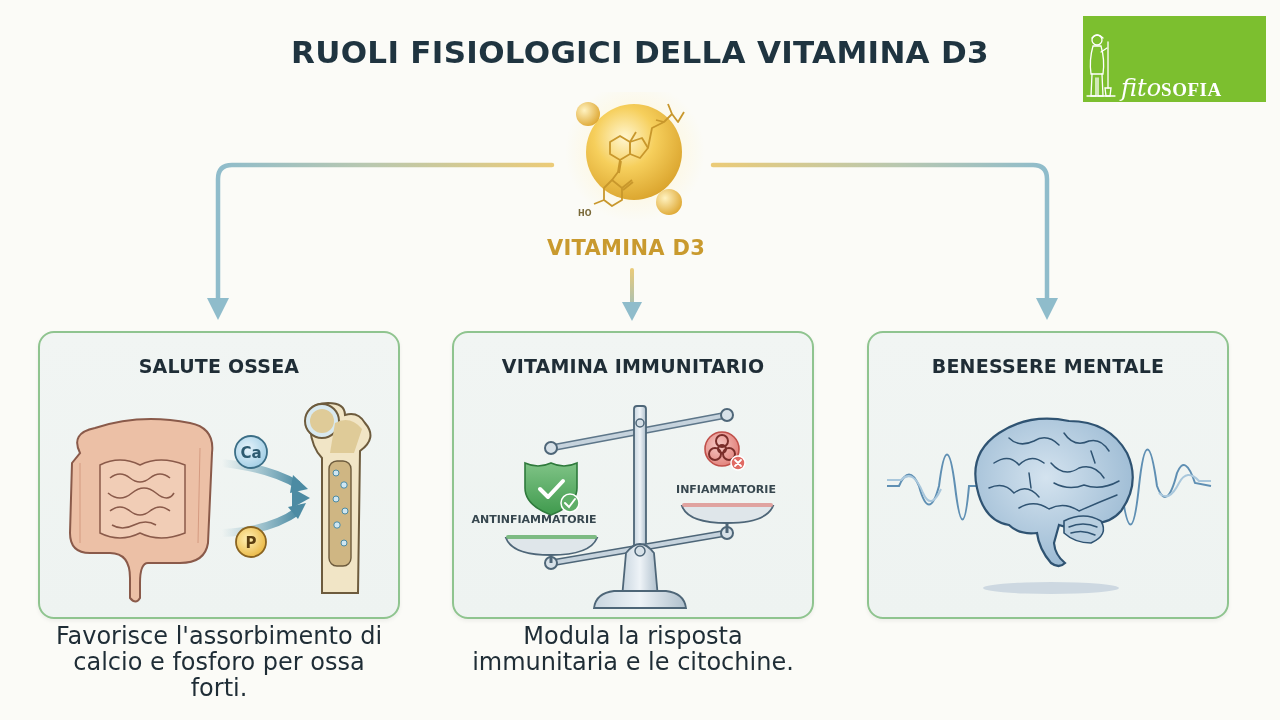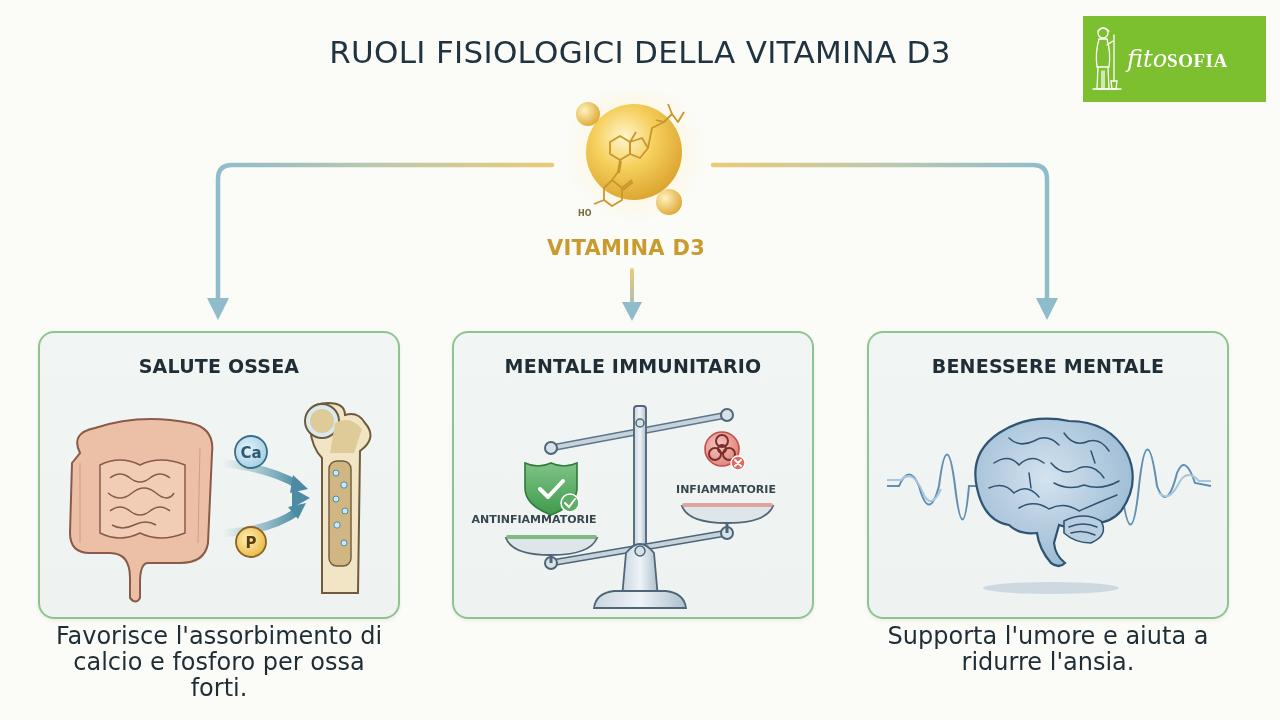--- a/index.html
+++ b/index.html
@@ -5,26 +5,26 @@
   * { box-sizing: border-box; margin: 0; padding: 0; }
   html, body { width: 1280px; height: 720px; overflow: hidden; }
   body {
     background: #fbfbf7;
     font-family: "DejaVu Sans", sans-serif;
     position: relative;
     color: #1f2d36;
   }
   .page-title {
     position: absolute; left: 0; width: 1280px; top: 34px;
-    text-align: center; font-size: 31px; font-weight: normal;
+    text-align: center; font-size: 31px; font-weight: bold;
     letter-spacing: 0.3px; color: #1f3440;
   }
   .logo {
     position: absolute; left: 1083px; top: 16px; width: 183px; height: 86px;
-    background: #7cbf2f; display: flex; align-items: center; padding-left: 6px;
+    background: #7cbf2f; display: flex; align-items: flex-end; padding-left: 0;
   }
   .logo svg { flex: none; }
   .logo .logo-text { color: #fff; margin-left: 4px; display: flex; align-items: baseline; }
   .logo .fito { font-family: "DejaVu Serif", serif; font-style: italic; font-size: 24px; font-weight: normal; }
   .logo .sofia { font-family: Liberation Serif, serif; font-weight: bold; font-size: 19px; letter-spacing: 0.5px; }
 
   .connectors { position: absolute; left: 0; top: 0; }
 
   .hub { position: absolute; left: 560px; top: 92px; width: 160px; height: 150px; }
   .hub-label {
@@ -194,21 +194,21 @@
         <circle cx="305" cy="118" r="3"></circle>
           <circle cx="297" cy="132" r="3.2"></circle>
           <circle cx="304" cy="150" r="3"></circle>
       </g>
     </g>
   </svg>
   <div class="card-desc">Favorisce l'assorbimento di calcio e fosforo per ossa forti.</div>
 </div>
 
 <div class="card" style="left:452px;">
-  <div class="card-title">MENTALE IMMUNITARIO</div>
+  <div class="card-title">VITAMINA IMMUNITARIO</div>
   <svg class="card-art" viewBox="0 0 362 220">
     <defs>
       <linearGradient id="steel" x1="0" y1="0" x2="1" y2="0">
         <stop offset="0" stop-color="#c9d6e0"></stop>
           <stop offset="0.5" stop-color="#eef3f7"></stop>
           <stop offset="1" stop-color="#aebfcc"></stop>
       </linearGradient>
       <linearGradient id="shieldG" x1="0" y1="0" x2="0" y2="1">
         <stop offset="0" stop-color="#7fc386"></stop>
           <stop offset="1" stop-color="#3f9a4d"></stop>
@@ -261,20 +261,21 @@
         <circle cx="268" cy="56" r="4"></circle>
         <circle cx="268" cy="48" r="6"></circle>
         <circle cx="261" cy="61" r="6"></circle>
         <circle cx="275" cy="61" r="6"></circle>
       </g>
       <circle cx="284" cy="70" r="7" fill="#e06a63" stroke="#ffffff" stroke-width="1.5"></circle>
       <path d="M281 67 L287 73 M287 67 L281 73" stroke="#ffffff" stroke-width="1.8" stroke-linecap="round"></path>
     </g>
     <text class="scale-label" x="272" y="100" text-anchor="middle">INFIAMMATORIE</text>
   </svg>
+  <div class="card-desc">Modula la risposta immunitaria e le citochine.</div>
 </div>
 
 <div class="card" style="left:867px;padding-left:16px;">
   <div class="card-title">BENESSERE MENTALE</div>
   <svg class="card-art" viewBox="0 0 362 220">
     <defs>
       <radialGradient id="brainG" cx="0.45" cy="0.4" r="0.7">
         <stop offset="0" stop-color="#d4e3ef"></stop>
           <stop offset="1" stop-color="#93b4cf"></stop>
       </radialGradient>
@@ -295,14 +296,13 @@
         <path d="M195 40 Q205 55 220 48 Q232 45 240 58"></path>
         <path d="M120 95 Q135 88 145 100 Q158 90 170 104"></path>
         <path d="M182 70 Q195 85 210 75 Q225 70 235 85"></path>
         <path d="M150 115 Q165 106 180 116 Q195 108 210 118 Q228 110 248 102"></path>
         <path d="M185 90 Q200 98 215 92 Q232 98 250 88"></path>
         <path d="M160 80 L162 95 M222 58 L226 70"></path>
         <path d="M200 134 Q214 128 228 134 M202 140 Q214 136 226 142"></path>
       </g>
     </g>
   </svg>
-  <div class="card-desc">Supporta l'umore e aiuta a ridurre l'ansia.</div>
 </div>
 
 </body></html>

